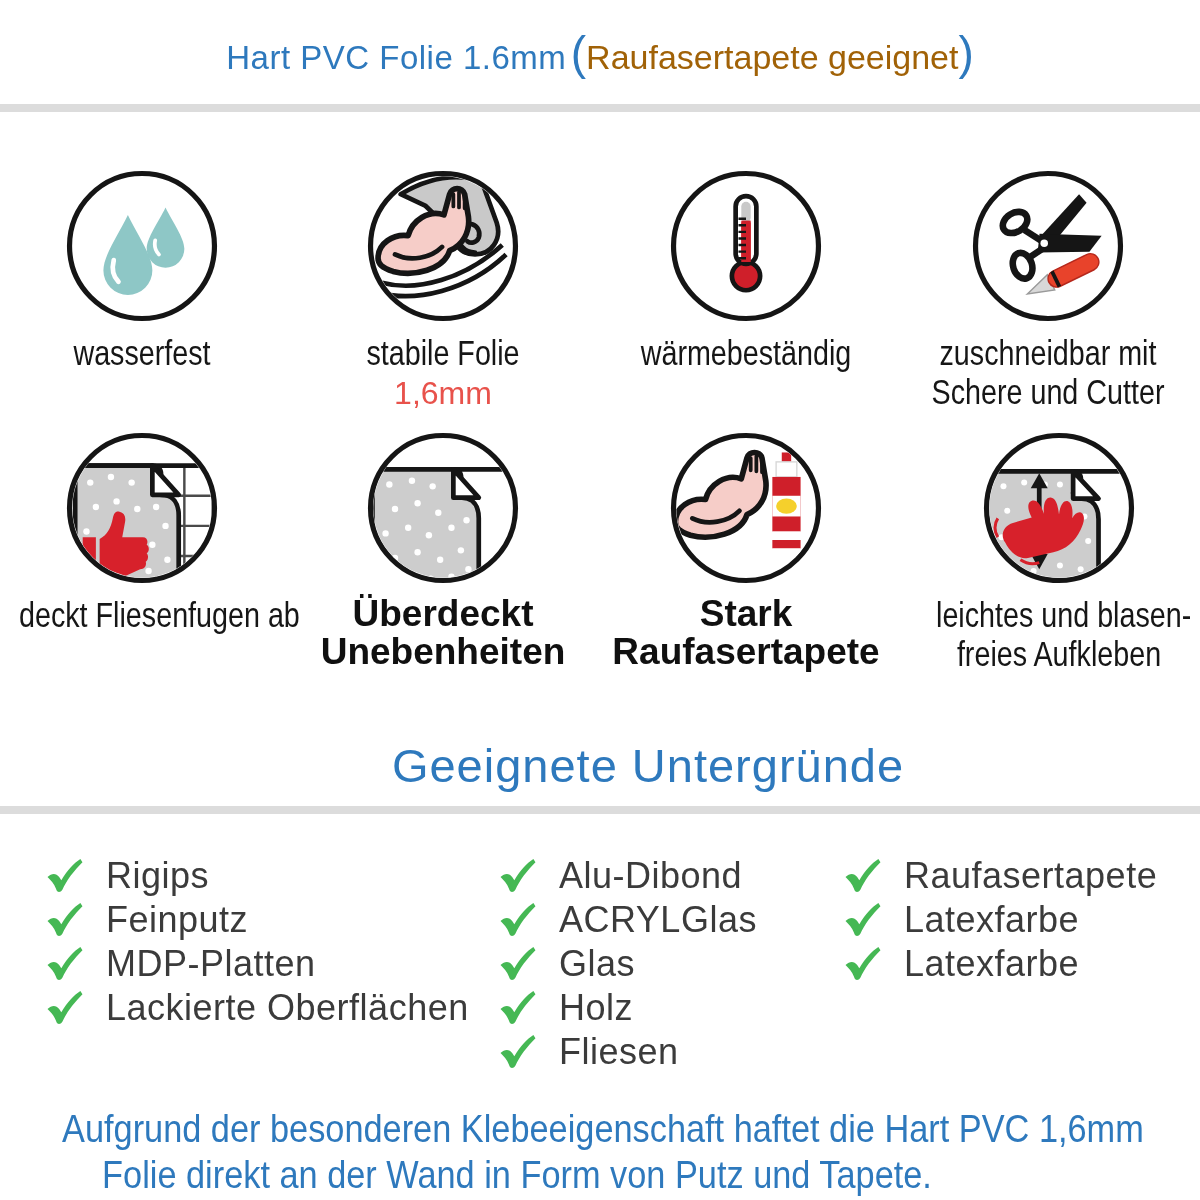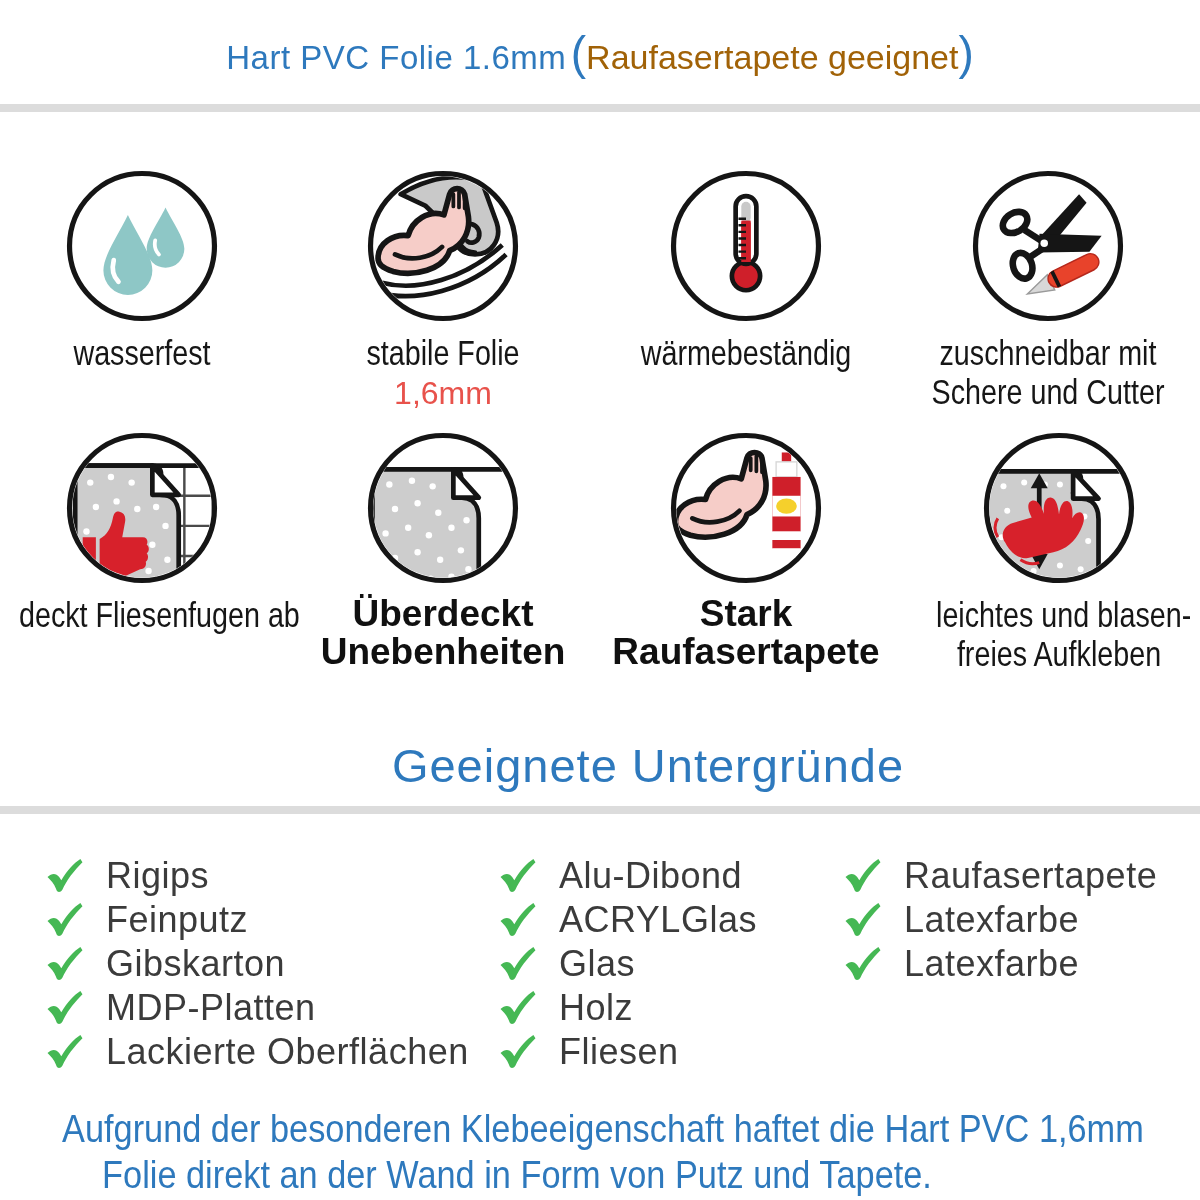--- a/index.html
+++ b/index.html
@@ -296,26 +296,20 @@
     <div class="check-item">
       <svg class="check" viewBox="0 0 35 34">
         <path d="M1 18 C5 14 9 14 12 18 L14 21 C20 11 26 5 32 1 L34 4 C26 12 19 21 15 30 C13 33 10 33 9 29 C7 24 4 21 1 18 Z" fill="#45b854"></path>
       </svg>
       <span class="check-text">Feinputz</span>
     </div>
     <div class="check-item">
       <svg class="check" viewBox="0 0 35 34">
         <path d="M1 18 C5 14 9 14 12 18 L14 21 C20 11 26 5 32 1 L34 4 C26 12 19 21 15 30 C13 33 10 33 9 29 C7 24 4 21 1 18 Z" fill="#45b854"></path>
       </svg>
-      <span class="check-text">Gibskarton</span>
-    </div>
-    <div class="check-item">
-      <svg class="check" viewBox="0 0 35 34">
-        <path d="M1 18 C5 14 9 14 12 18 L14 21 C20 11 26 5 32 1 L34 4 C26 12 19 21 15 30 C13 33 10 33 9 29 C7 24 4 21 1 18 Z" fill="#45b854"></path>
-      </svg>
       <span class="check-text">MDP-Platten</span>
     </div>
     <div class="check-item">
       <svg class="check" viewBox="0 0 35 34">
         <path d="M1 18 C5 14 9 14 12 18 L14 21 C20 11 26 5 32 1 L34 4 C26 12 19 21 15 30 C13 33 10 33 9 29 C7 24 4 21 1 18 Z" fill="#45b854"></path>
       </svg>
       <span class="check-text">Lackierte Oberflächen</span>
     </div>
   </div>
 <div class="check-col" id="col2">

